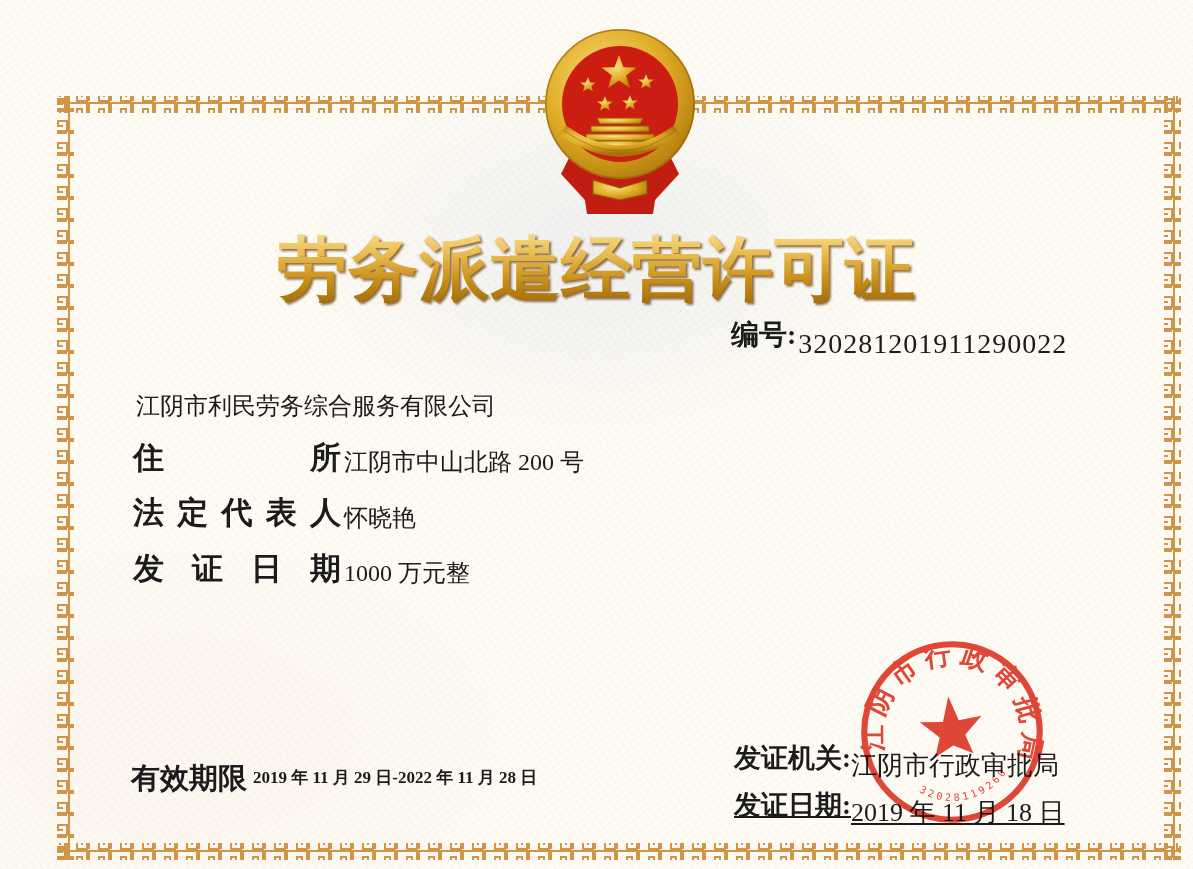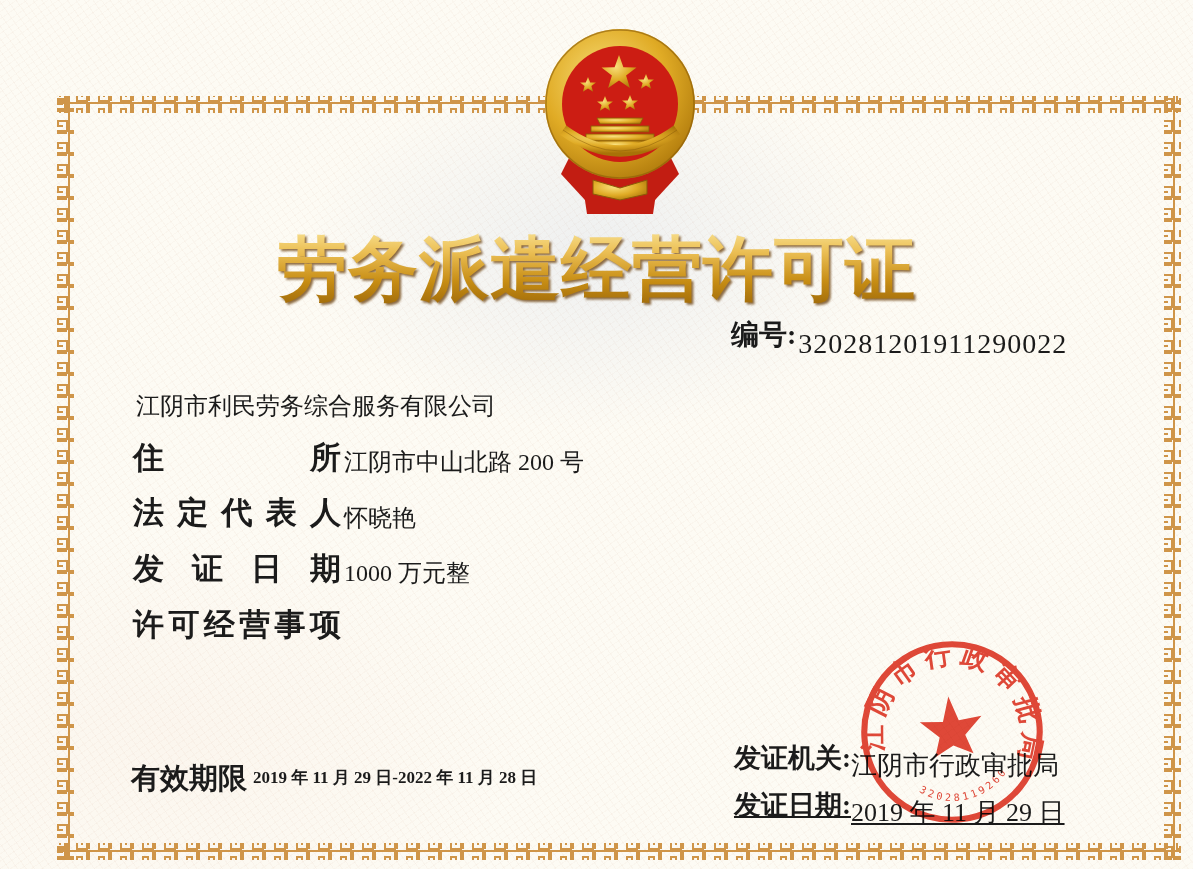--- a/index.html
+++ b/index.html
@@ -123,35 +123,34 @@
 </div>
 <div class="field f2">
   <span class="flabel">法定代表人</span>
   <span class="fvalue">怀晓艳</span>
 </div>
 <div class="field f3">
   <span class="flabel">发证日期</span>
   <span class="fvalue">1000 万元整</span>
 </div>
 <div class="field f4">
-  <span class="flabel">许可经营事项</span>
 </div>
 
 <div class="validity">
   <span class="vlabel">有效期限</span>
   <span class="vvalue">2019 年 11 月 29 日-2022 年 11 月 28 日</span>
 </div>
 
 <div class="issuer-row ir1">
   <span class="ilabel">发证机关:</span>
   <span class="ivalue">江阴市行政审批局</span>
 </div>
 <div class="issuer-row ir2">
   <span class="ilabel">发证日期:</span>
-  <span class="ivalue">2019 年 11 月 29 日</span>
+  <span class="ivalue">2019 年 11 月 18 日</span>
 </div>
 
 <svg class="stamp" viewBox="0 0 200 200">
   <defs>
     <path id="arcTop" d="M 40 136 A 69 69 0 1 1 160 136" fill="none"></path>
     <path id="arcBottom" d="M 52 146 A 64 64 0 0 0 148 146" fill="none"></path>
   </defs>
   <circle cx="100" cy="100" r="86" fill="none" stroke="#dd2f1e" stroke-width="6"></circle>
   <polygon points="100,65 107.8,89.3 130.4,87.1 112.6,104.1 118.8,122.9 100,113.2 81.2,122.9 87.4,104.1 69.6,87.1 92.2,89.3" fill="#dd2f1e"></polygon>
   <text font-size="26" font-weight="bold" fill="#dd2f1e" letter-spacing="7" font-family="Liberation Serif, DejaVu Serif, serif">

